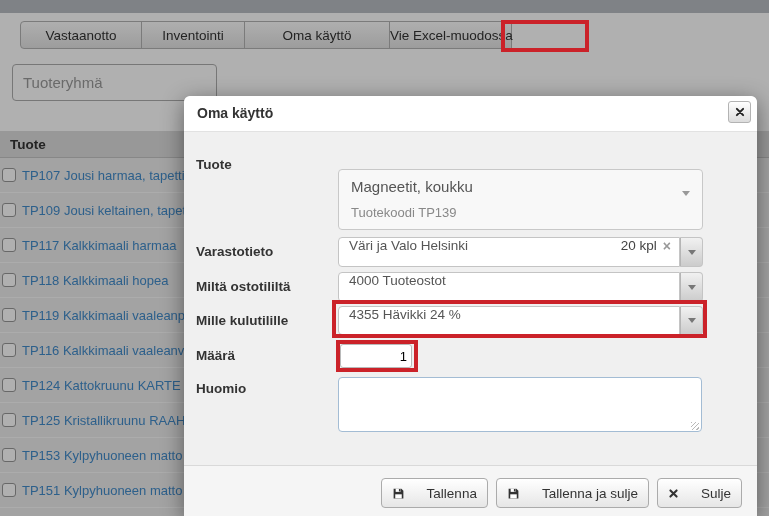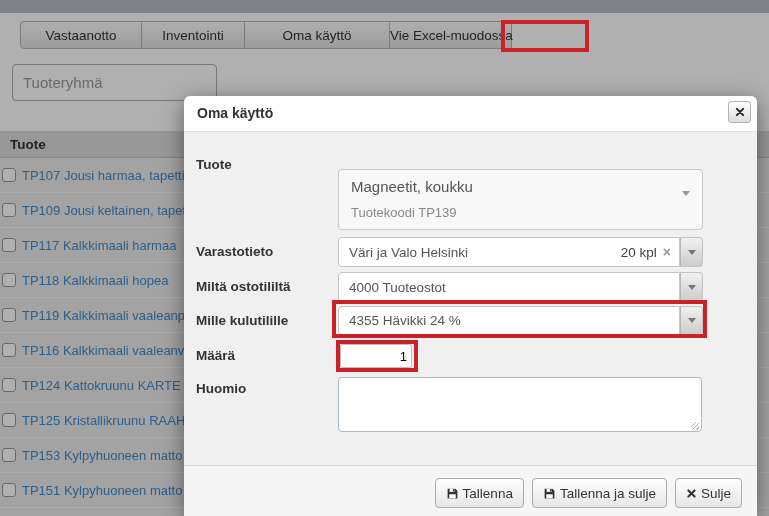--- a/index.html
+++ b/index.html
@@ -52,21 +52,21 @@
   .lbl-tuote{top:60px;}.lbl-varasto{top:147px;}.lbl-milta{top:182px;}
   .lbl-mille{top:216px;}.lbl-maara{top:251px;}.lbl-huomio{top:284px;}
 
   .combo{position:absolute;left:154px;top:54px;width:365px;height:61px;box-sizing:border-box;
          background:#f8f8f8;border:1px solid #c8c8c8;border-radius:4px;cursor:pointer;margin-top:19px;}
   .combo-main{position:absolute;left:12px;top:8px;font-size:15px;color:#555;}
   .combo-sub{position:absolute;left:12px;top:35px;font-size:13px;color:#888;}
   .combo-arrow{position:absolute;right:12px;top:26px;}
 
   .sel{position:absolute;left:154px;width:342px;box-sizing:border-box;background:#fff;
-       border:1px solid #c4c4c4;border-radius:4px 0 0 4px;display:flex;align-items:center;cursor:pointer;}
+       border:1px solid #c4c4c4;border-radius:4px 0 0 4px;display:flex;align-items:flex-start;cursor:pointer;}
   .sel-varasto{top:141px;height:30px;}
   .sel-milta{top:176px;height:30px;}
   .sel-mille{top:210px;height:29px;}
   .sel-text{margin-left:10px;font-size:13.5px;color:#555;flex:1;white-space:nowrap;}
   .sel-right{display:flex;align-items:center;margin-right:8px;font-size:13.5px;color:#444;}
   .sel-x{margin-left:6px;font-weight:bold;color:#999;font-size:14px;line-height:1;cursor:pointer;}
 
   .arrow-seg{position:absolute;left:496px;width:23px;box-sizing:border-box;
        background:linear-gradient(#f1f1f1,#cccccc);border:1px solid #c4c4c4;border-left:1px solid #b5b5b5;
        border-radius:0 4px 4px 0;display:flex;align-items:center;justify-content:center;cursor:pointer;}
@@ -82,21 +82,21 @@
 
   .note-area{position:absolute;left:154px;top:281px;width:364px;height:55px;box-sizing:border-box;
        border:1px solid #a3bcd4;border-radius:4px;background:#fff;resize:none;
        font-family:"Liberation Sans",sans-serif;font-size:13px;color:#333;}
   .grip{position:absolute;left:507px;top:326px;width:8px;height:8px;
        background:repeating-linear-gradient(135deg,#b9b9b9 0 1px,transparent 1px 3px);}
 
   .m-footer{position:absolute;left:0;top:369px;width:100%;height:51px;background:#f5f5f5;
        border-top:1px solid #d9d9d9;box-sizing:border-box;display:flex;align-items:flex-start;
        justify-content:flex-end;padding:12px 15px 0 0;gap:8px;}
-  .f-btn{display:flex;align-items:center;gap:4px;height:30px;padding:0 10px;box-sizing:border-box;
+  .f-btn{display:flex;align-items:center;gap:22px;height:30px;padding:0 10px;box-sizing:border-box;
        border:1px solid #ababab;border-radius:4px;background:linear-gradient(#ffffff,#e6e6e6);
        font-family:"Liberation Sans",sans-serif;font-size:13.5px;color:#333;cursor:pointer;white-space:nowrap;}
 
   
   .ann{position:absolute;z-index:30;border:4px solid #cb2229;box-sizing:border-box;pointer-events:none;}
   .ann-toolbar{left:501px;top:20px;width:88px;height:32px;}
   .ann-mille{left:332px;top:300px;width:375px;height:38px;}
   .ann-maara{left:336px;top:340px;width:82px;height:32px;}
 </style>
 </head>

